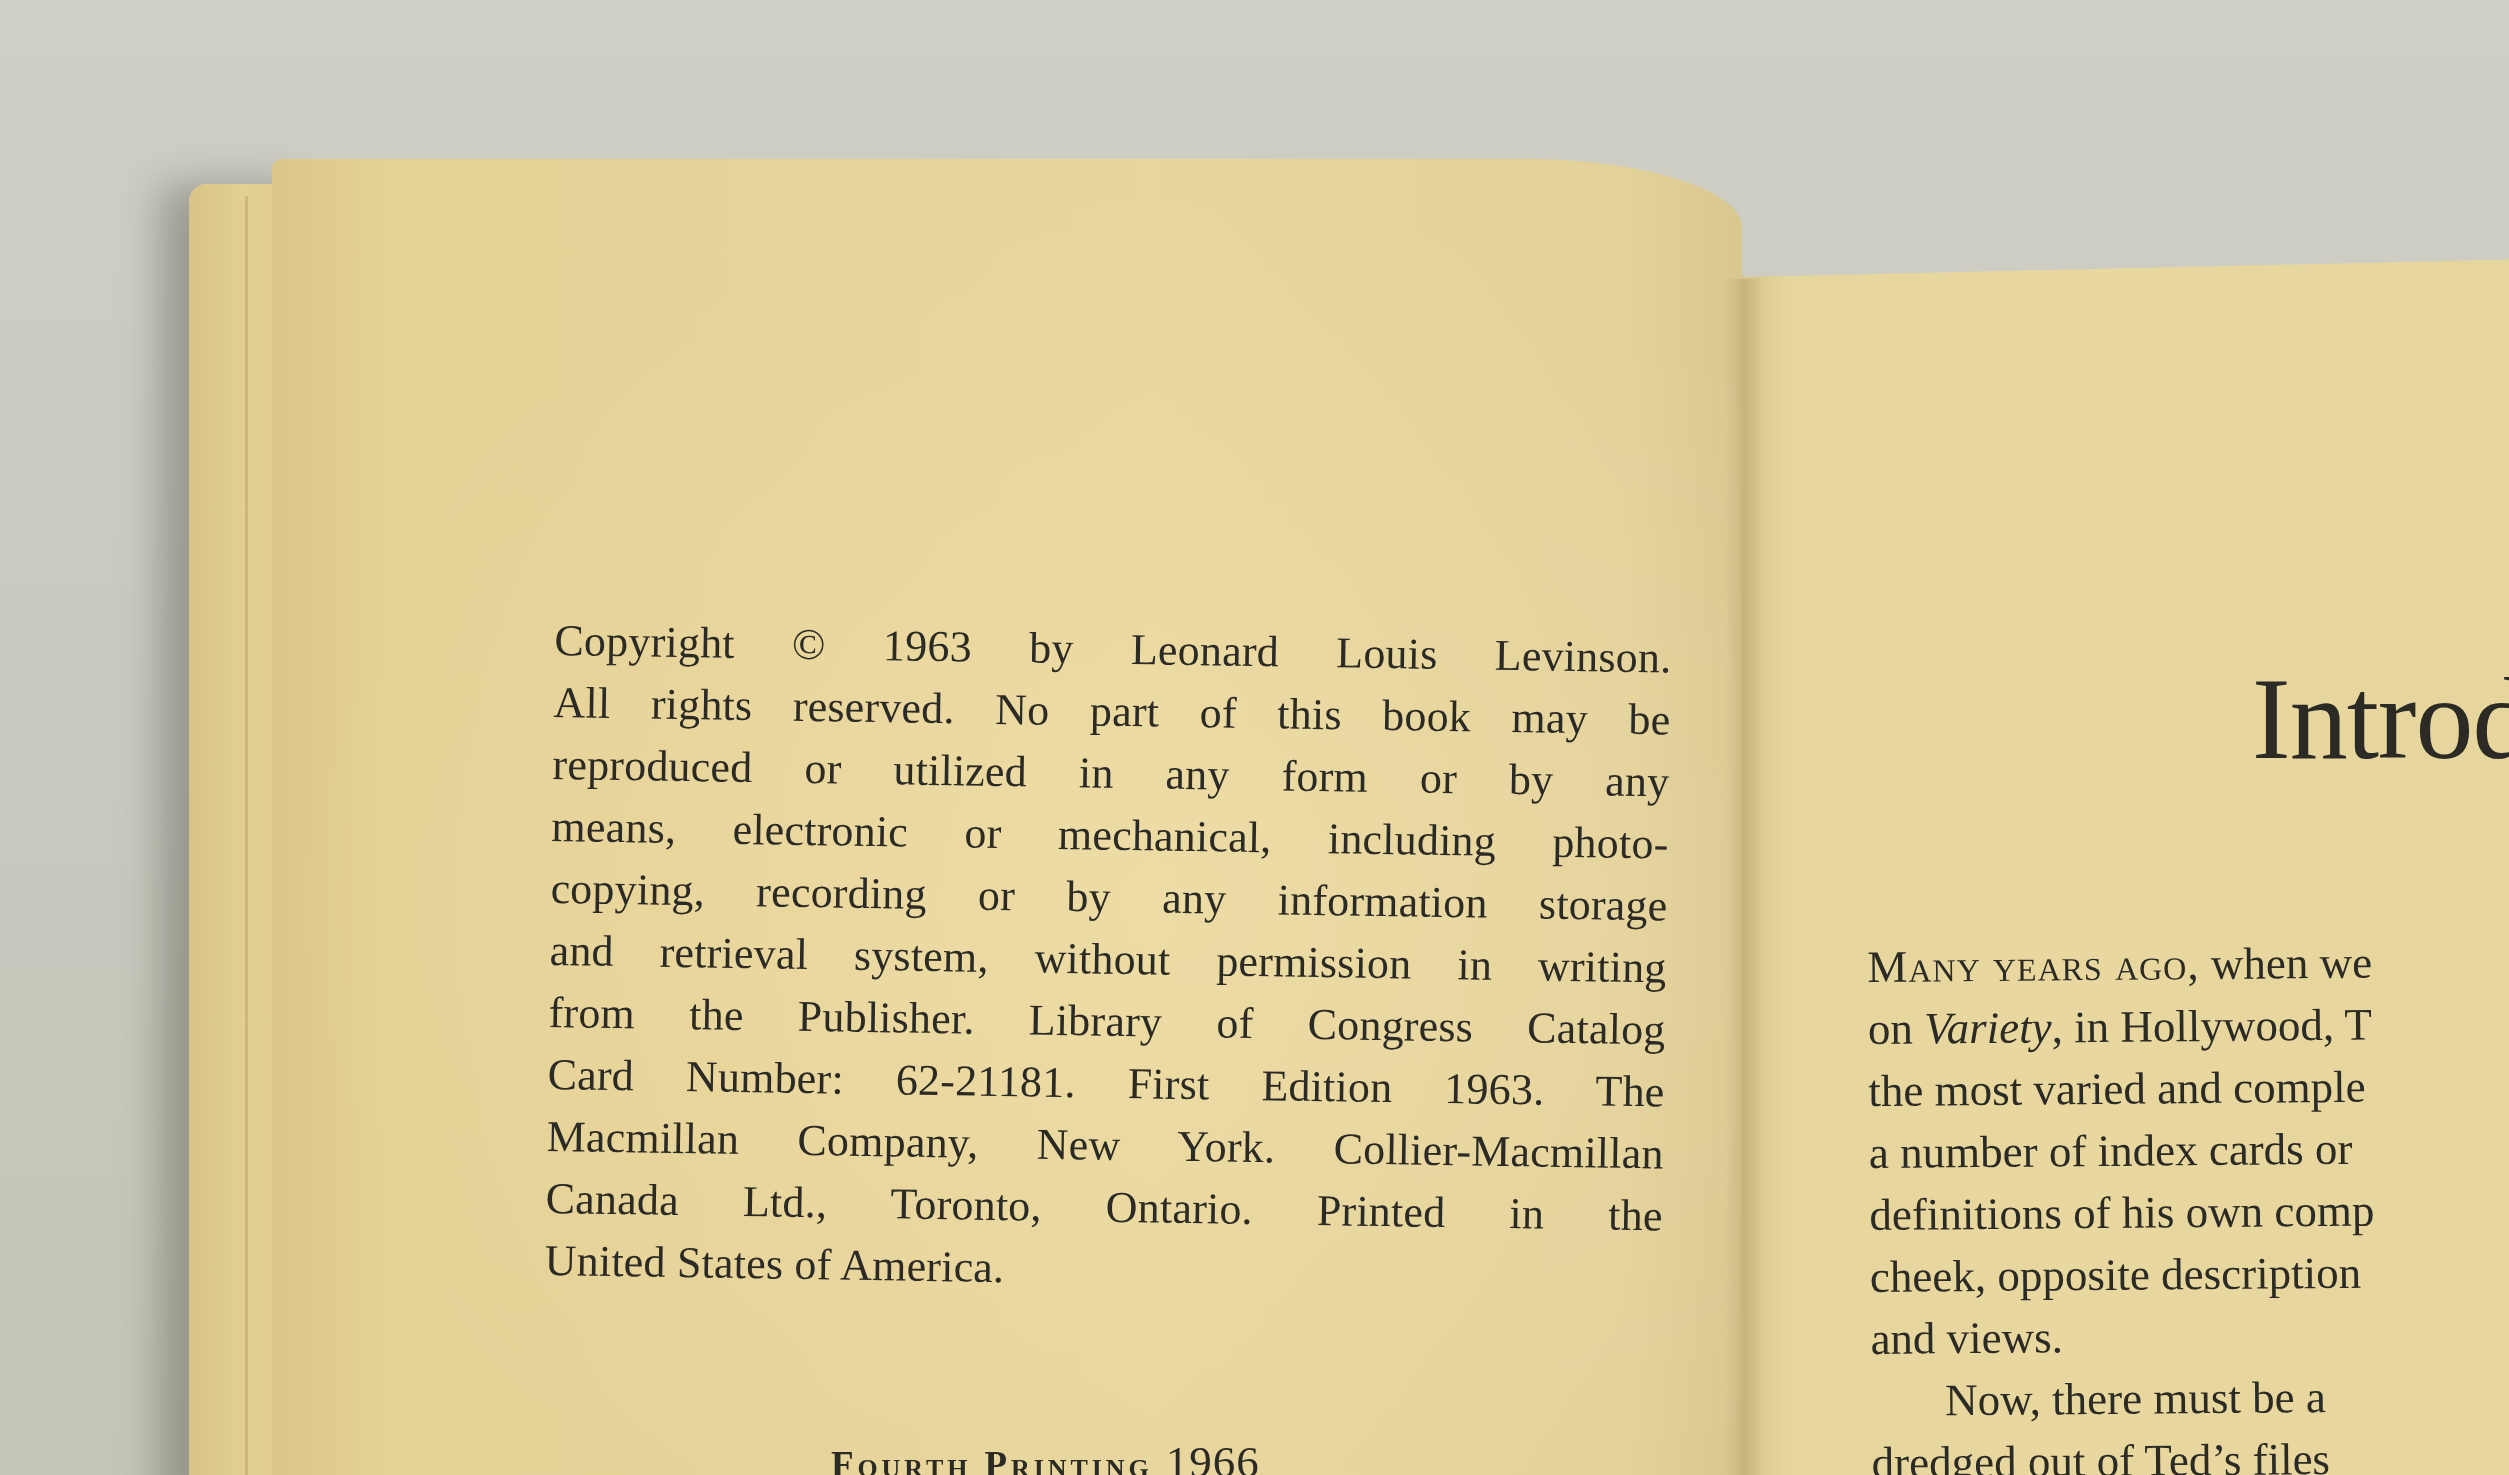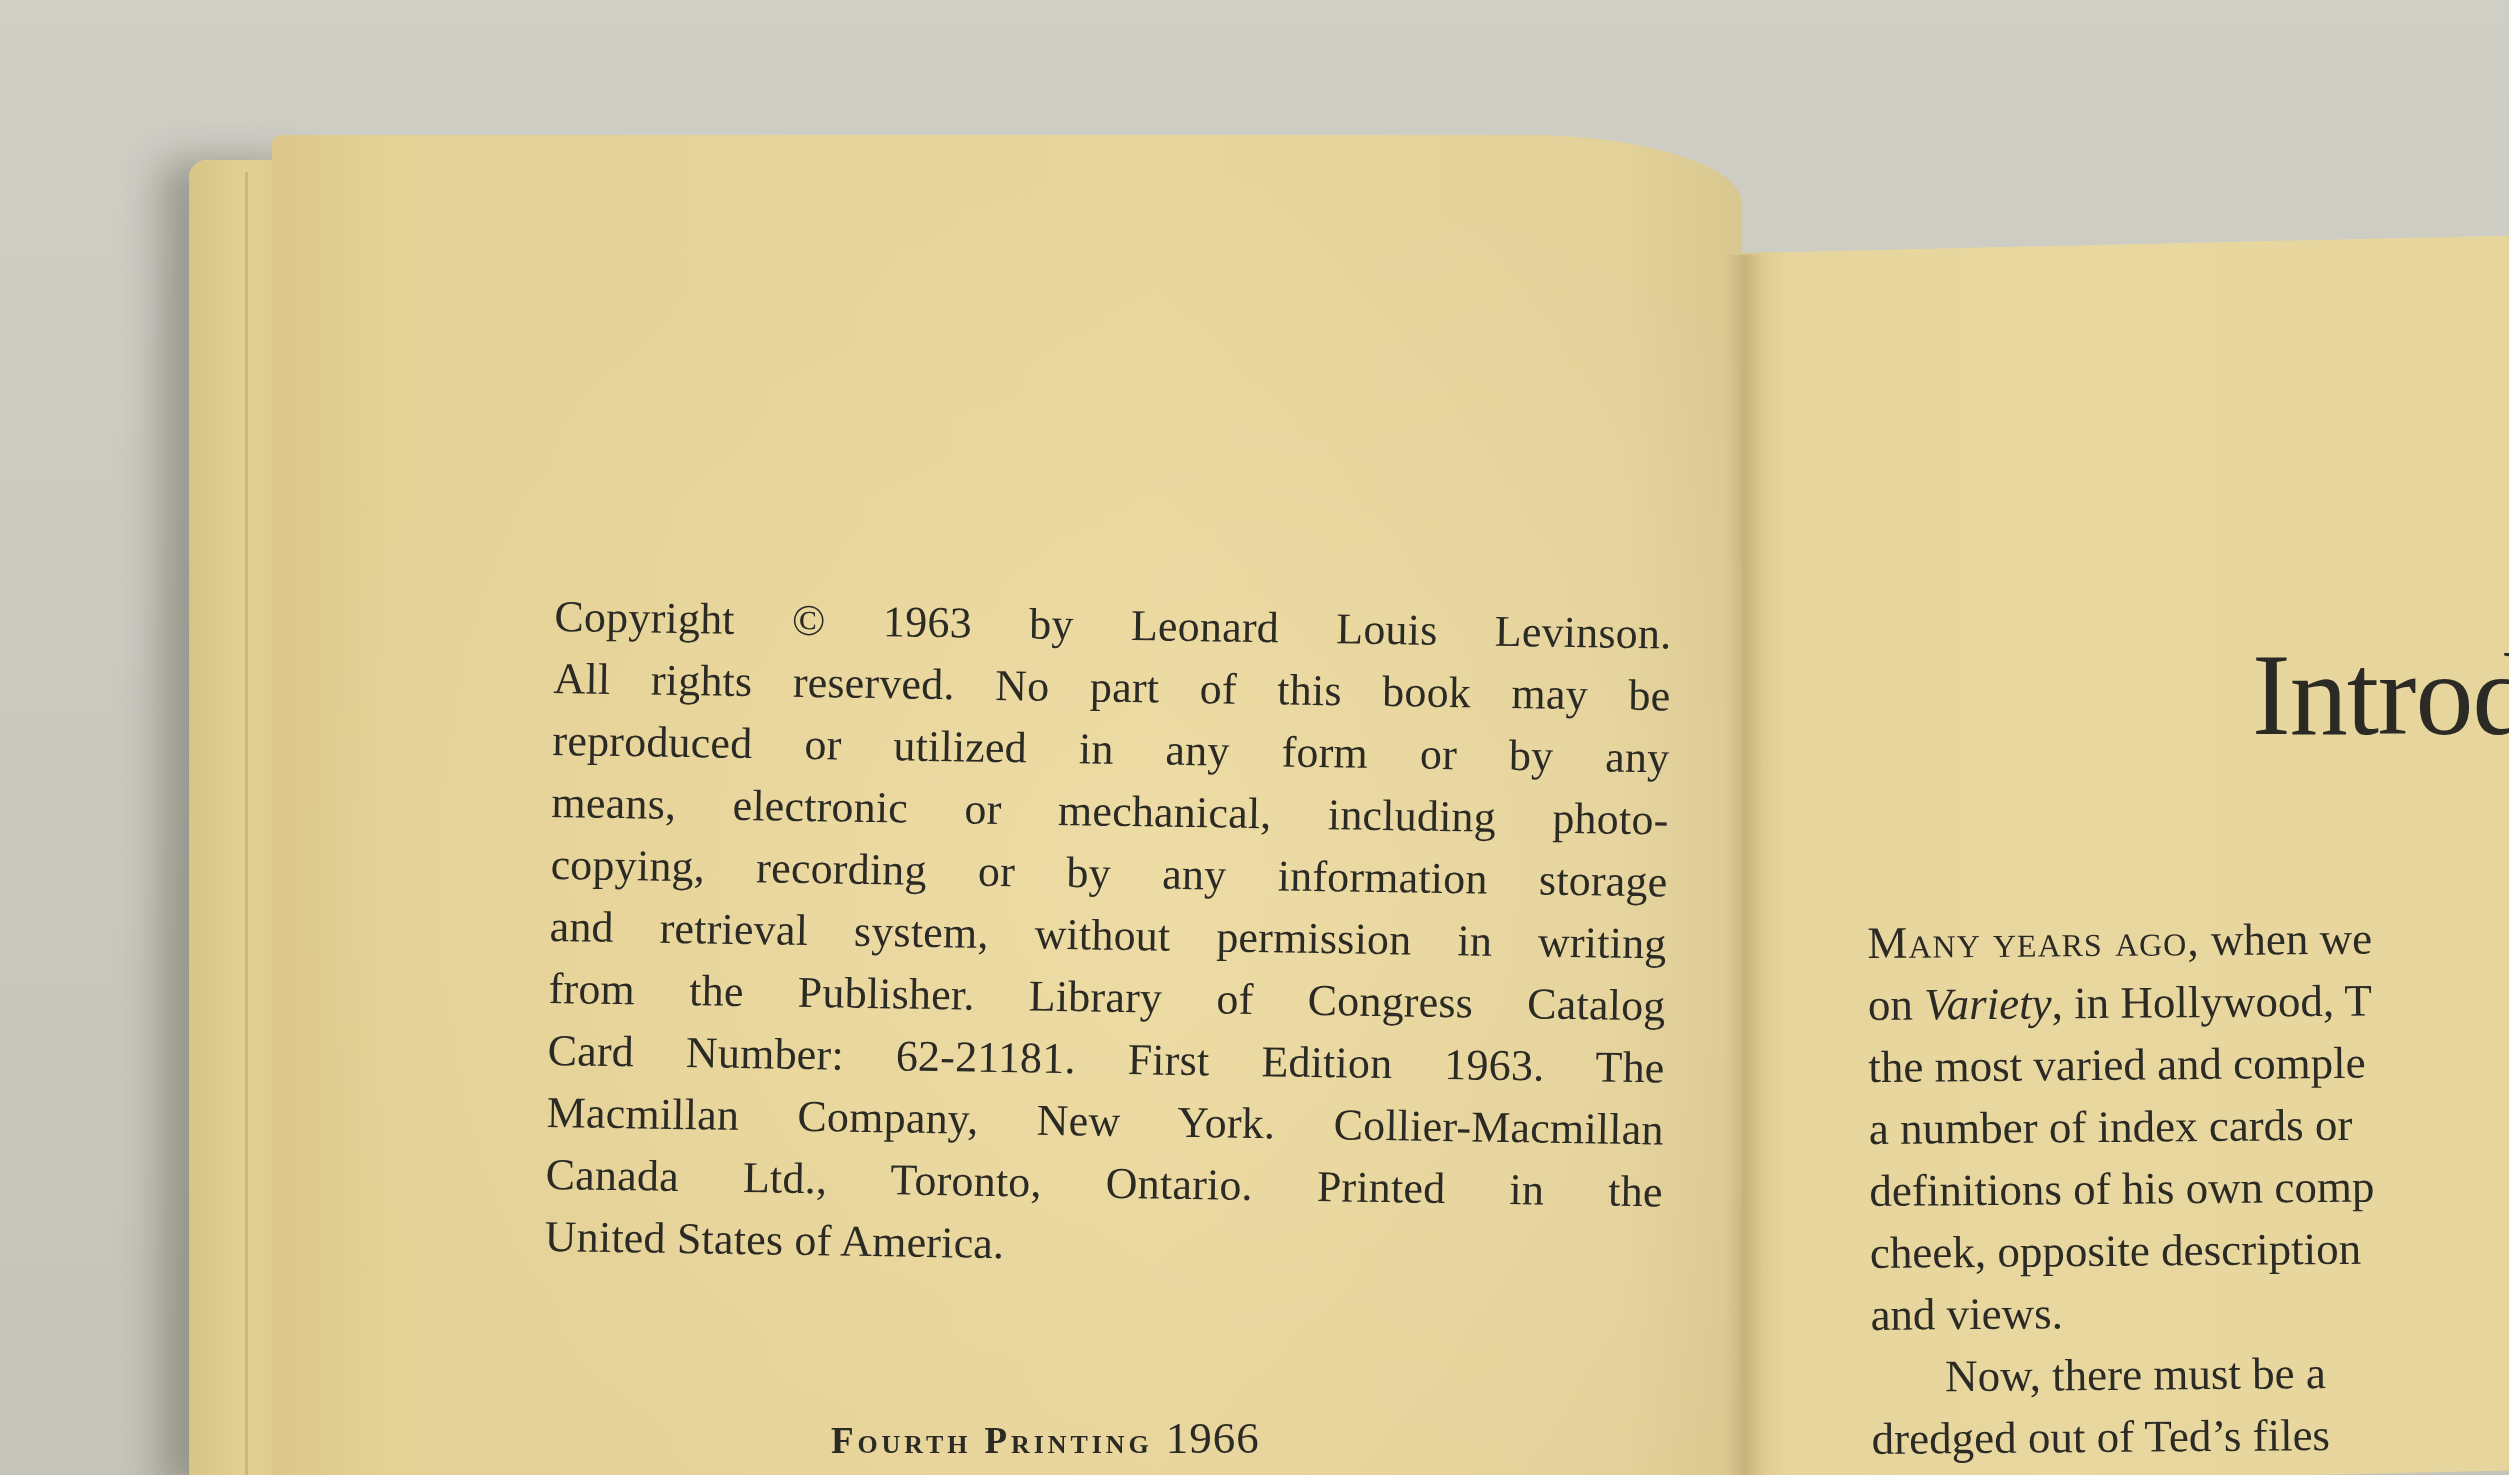--- a/index.html
+++ b/index.html
@@ -7,21 +7,21 @@
     padding: 0;
   }
   body {
     width: 2509px;
     height: 1475px;
     position: relative;
     overflow: hidden;
     background: linear-gradient(180deg, #cfcfc6 0%, #c9c9bf 50%, #c4c4b8 100%);
     font-family: "Liberation Serif", "DejaVu Serif", serif;
   }
-  .scene { position: absolute; inset: 0; }
+  .scene { position: absolute; inset: 0; margin-top: 24px; }
 
   
   .page-stack {
     position: absolute;
     left: 189px;
     top: 160px;
     width: 137px;
     height: 1333px;
     background: linear-gradient(90deg, #d8c487 0%, #e2cf92 40%, #dcc78a 100%);
     border-top-left-radius: 17.6px;

